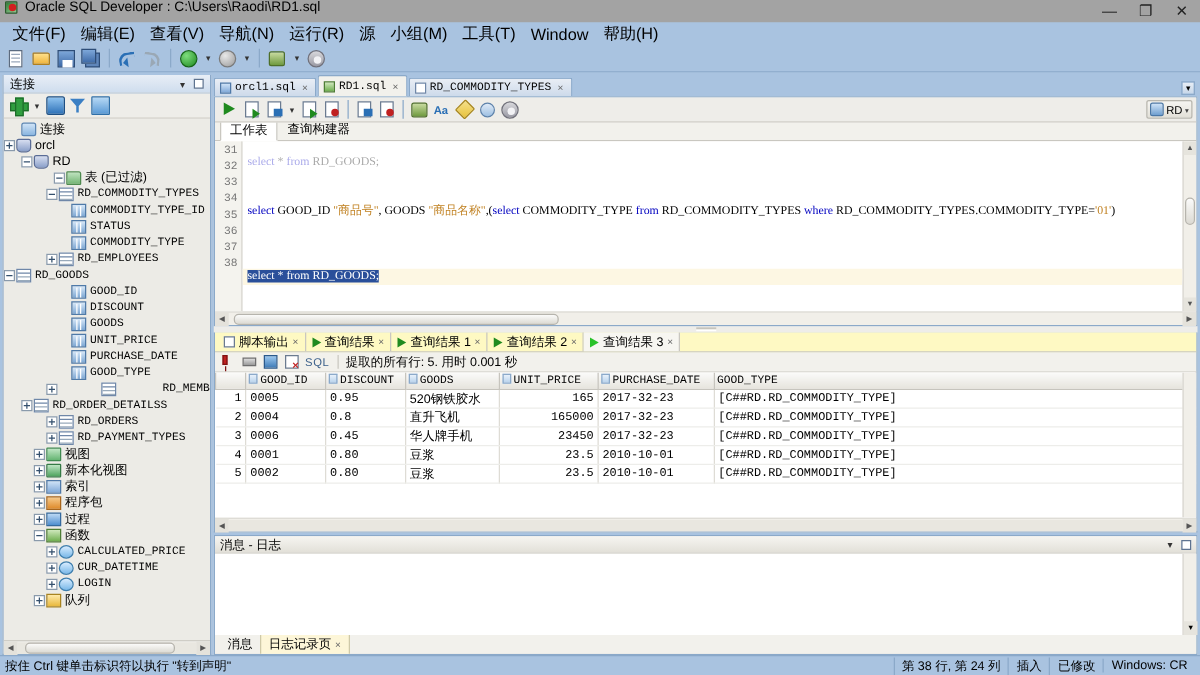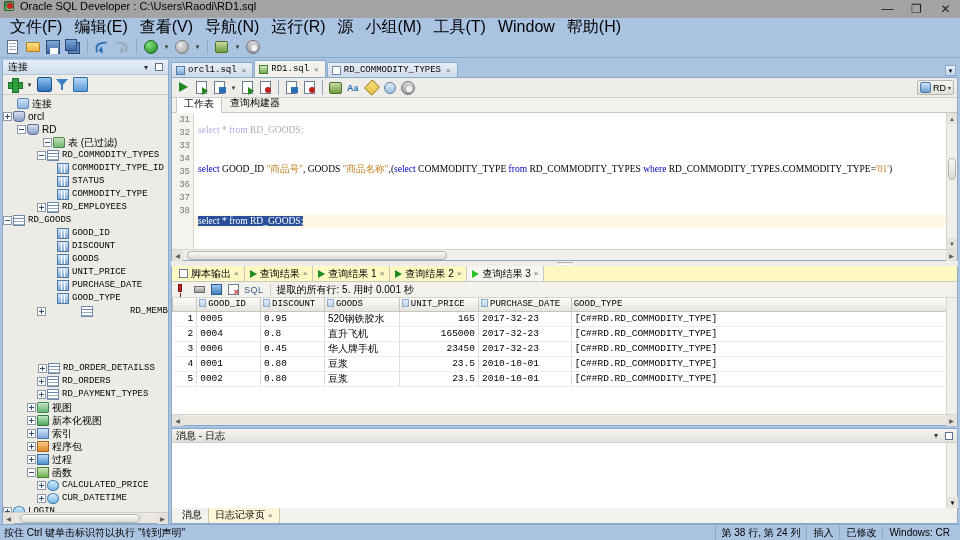--- a/index.html
+++ b/index.html
@@ -15,21 +15,21 @@
   .titlebar { height:18px; background:#a3a3a3; display:flex; align-items:flex-start; padding:0 0 0 4px; flex:none; }
   .title-icon { width:12px; height:12px; margin-right:4px; position:relative; flex:none; }
   .title-icon .sq { position:absolute; left:0; top:1px; width:10px; height:10px; background:linear-gradient(145deg,#2f7d32,#8fce92); border:1px solid #2a5d2c; border-radius:1px;}
   .title-icon .db { position:absolute; left:3px; top:3px; width:6px; height:6px; background:#d02020; border-radius:50%; }
   .title-text { font-size:11px; color:#000; white-space:nowrap; }
   .win-btns { margin-left:auto; display:flex; height:18px; }
   .win-btn { width:29px; height:18px; display:flex; align-items:center; justify-content:center; font-size:12px; color:#222; }
 
   
   .menubar { height:18px; background:#a9c3e0; display:flex; align-items:center; padding-left:4px; flex:none; }
-  .menu-item { padding:1px 6px; font-size:16px; color:#000; white-space:nowrap; }
+  .menu-item { padding:1px 6px; font-size:13px; color:#000; white-space:nowrap; }
 
   
   .toolbar { height:22px; background:#a9c3e0; display:flex; align-items:center; padding-left:4px; gap:2px; flex:none;
              border-bottom:1px solid #8ba9c9; }
   .tb { width:18px; height:18px; position:relative; display:inline-block; }
   .tb-sep { width:1px; height:15px; background:#8ba9c9; margin:0 3px; }
   .caret { width:9px; height:18px; display:flex; align-items:center; justify-content:center; font-size:7px; color:#333; }
 
   
   .ic-doc { position:absolute; left:3px; top:2px; width:11px; height:14px; background:#fff; border:1px solid #5b6b80; }
@@ -380,21 +380,21 @@
           <div class="tnode" style="padding-left: 44px;">
             <span class="exp"></span>
             <span class="ticon ti-col"></span>
             <span class="tlabel mono">GOOD_TYPE</span>
           </div>
           <div class="tnode" style="padding-left: 34px; gap: 34px;">
             <span class="exp has closed"></span>
             <span class="ticon ti-tbl"></span>
             <span class="tlabel mono">RD_MEMBERS</span>
           </div>
-          <div class="tnode" style="padding-left: 35px; margin-top: 44px;">
+          <div class="tnode" style="padding-left: 14px;">
             <span class="exp has closed"></span>
             <span class="ticon ti-tbl"></span>
             <span class="tlabel mono">RD_ORDER_DETAILSS</span>
           </div>
           <div class="tnode" style="padding-left: 34px;">
             <span class="exp has closed"></span>
             <span class="ticon ti-tbl"></span>
             <span class="tlabel mono">RD_ORDERS</span>
           </div>
           <div class="tnode" style="padding-left: 34px;">
@@ -435,21 +435,21 @@
           <div class="tnode" style="padding-left: 34px;">
             <span class="exp has closed"></span>
             <span class="ticon ti-fn2"></span>
             <span class="tlabel mono">CALCULATED_PRICE</span>
           </div>
           <div class="tnode" style="padding-left: 34px;">
             <span class="exp has closed"></span>
             <span class="ticon ti-fn2"></span>
             <span class="tlabel mono">CUR_DATETIME</span>
           </div>
-          <div class="tnode" style="">
+          <div class="tnode" style="padding-left: 34px;">
             <span class="exp has closed"></span>
             <span class="ticon ti-fn2"></span>
             <span class="tlabel mono">LOGIN</span>
           </div>
           <div class="tnode" style="padding-left: 24px;">
             <span class="exp has closed"></span>
             <span class="ticon ti-queue"></span>
             <span class="tlabel">队列</span>
           </div>
         </div>

